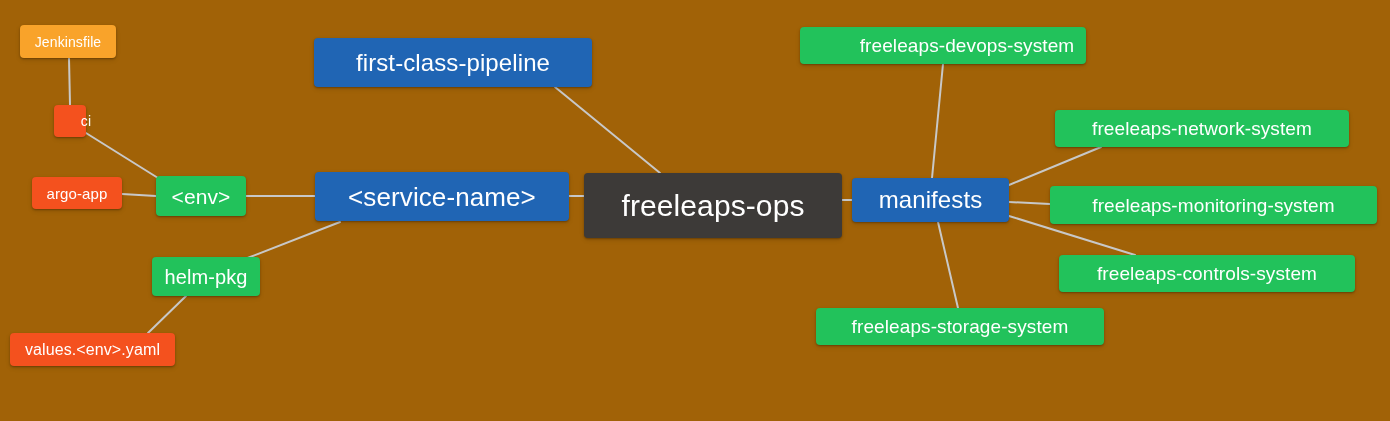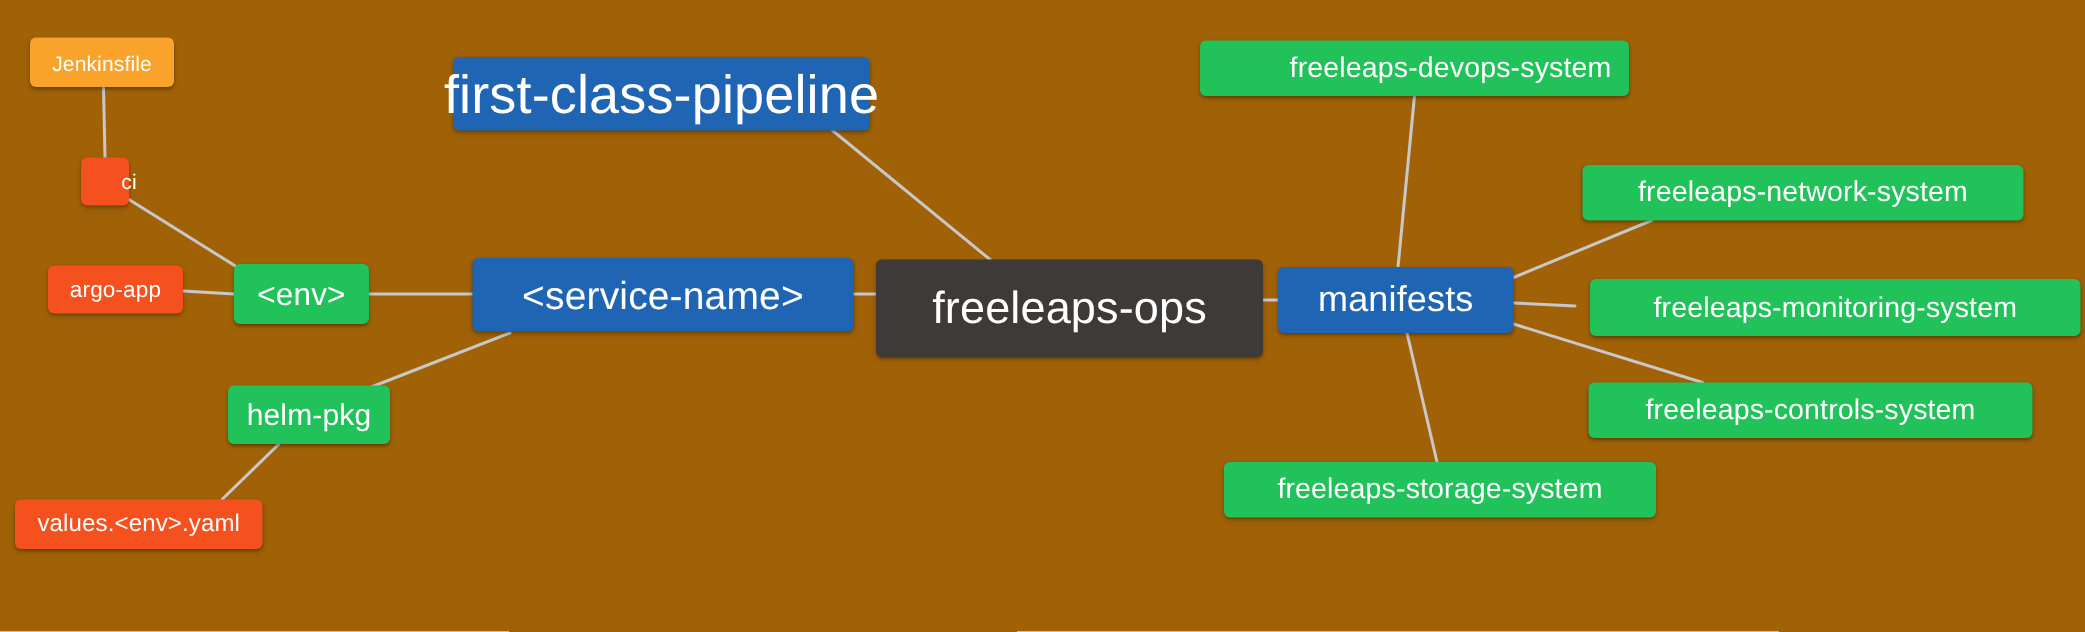--- a/index.html
+++ b/index.html
@@ -85,39 +85,39 @@
       </div>
       <div class="node c-green" style="left: 156px; top: 176px; width: 90px; height: 40px; font-size: 21px;">
         <span class="node-label">&lt;env&gt;</span>
       </div>
       <div class="node c-green" style="left: 152px; top: 257px; width: 108px; height: 39px; font-size: 20px;">
         <span class="node-label">helm-pkg</span>
       </div>
       <div class="node c-red" style="left: 10px; top: 333px; width: 165px; height: 33px; font-size: 16px;">
         <span class="node-label">values.&lt;env&gt;.yaml</span>
       </div>
-      <div class="node c-blue" style="left: 302px; top: 38px; width: 278px; height: 49px; font-size: 36px;">
+      <div class="node c-blue" style="left: 314px; top: 38px; width: 278px; height: 49px; font-size: 24px;">
         <span class="node-label">first-class-pipeline</span>
       </div>
       <div class="node c-blue" style="left: 315px; top: 172px; width: 254px; height: 49px; font-size: 26px;">
         <span class="node-label">&lt;service-name&gt;</span>
       </div>
       <div class="node c-dark" style="left: 584px; top: 173px; width: 258px; height: 65px; font-size: 30px;">
         <span class="node-label">freeleaps-ops</span>
       </div>
       <div class="node c-blue" style="left: 852px; top: 178px; width: 157px; height: 44px; font-size: 24px;">
         <span class="node-label">manifests</span>
       </div>
       <div class="node c-green" style="left: 800px; top: 27px; width: 286px; height: 37px; font-size: 19px; padding-left: 48px;">
         <span class="node-label">freeleaps-devops-system</span>
       </div>
       <div class="node c-green" style="left: 1055px; top: 110px; width: 294px; height: 37px; font-size: 19px;">
         <span class="node-label">freeleaps-network-system</span>
       </div>
-      <div class="node c-green" style="left: 1050px; top: 186px; width: 327px; height: 38px; font-size: 19px; margin-left: 10px;">
+      <div class="node c-green" style="left: 1050px; top: 186px; width: 327px; height: 38px; font-size: 19px;">
         <span class="node-label">freeleaps-monitoring-system</span>
       </div>
       <div class="node c-green" style="left: 1059px; top: 255px; width: 296px; height: 37px; font-size: 19px;">
         <span class="node-label">freeleaps-controls-system</span>
       </div>
       <div class="node c-green" style="left: 816px; top: 308px; width: 288px; height: 37px; font-size: 19px;">
         <span class="node-label">freeleaps-storage-system</span>
       </div>
     </div>
 

